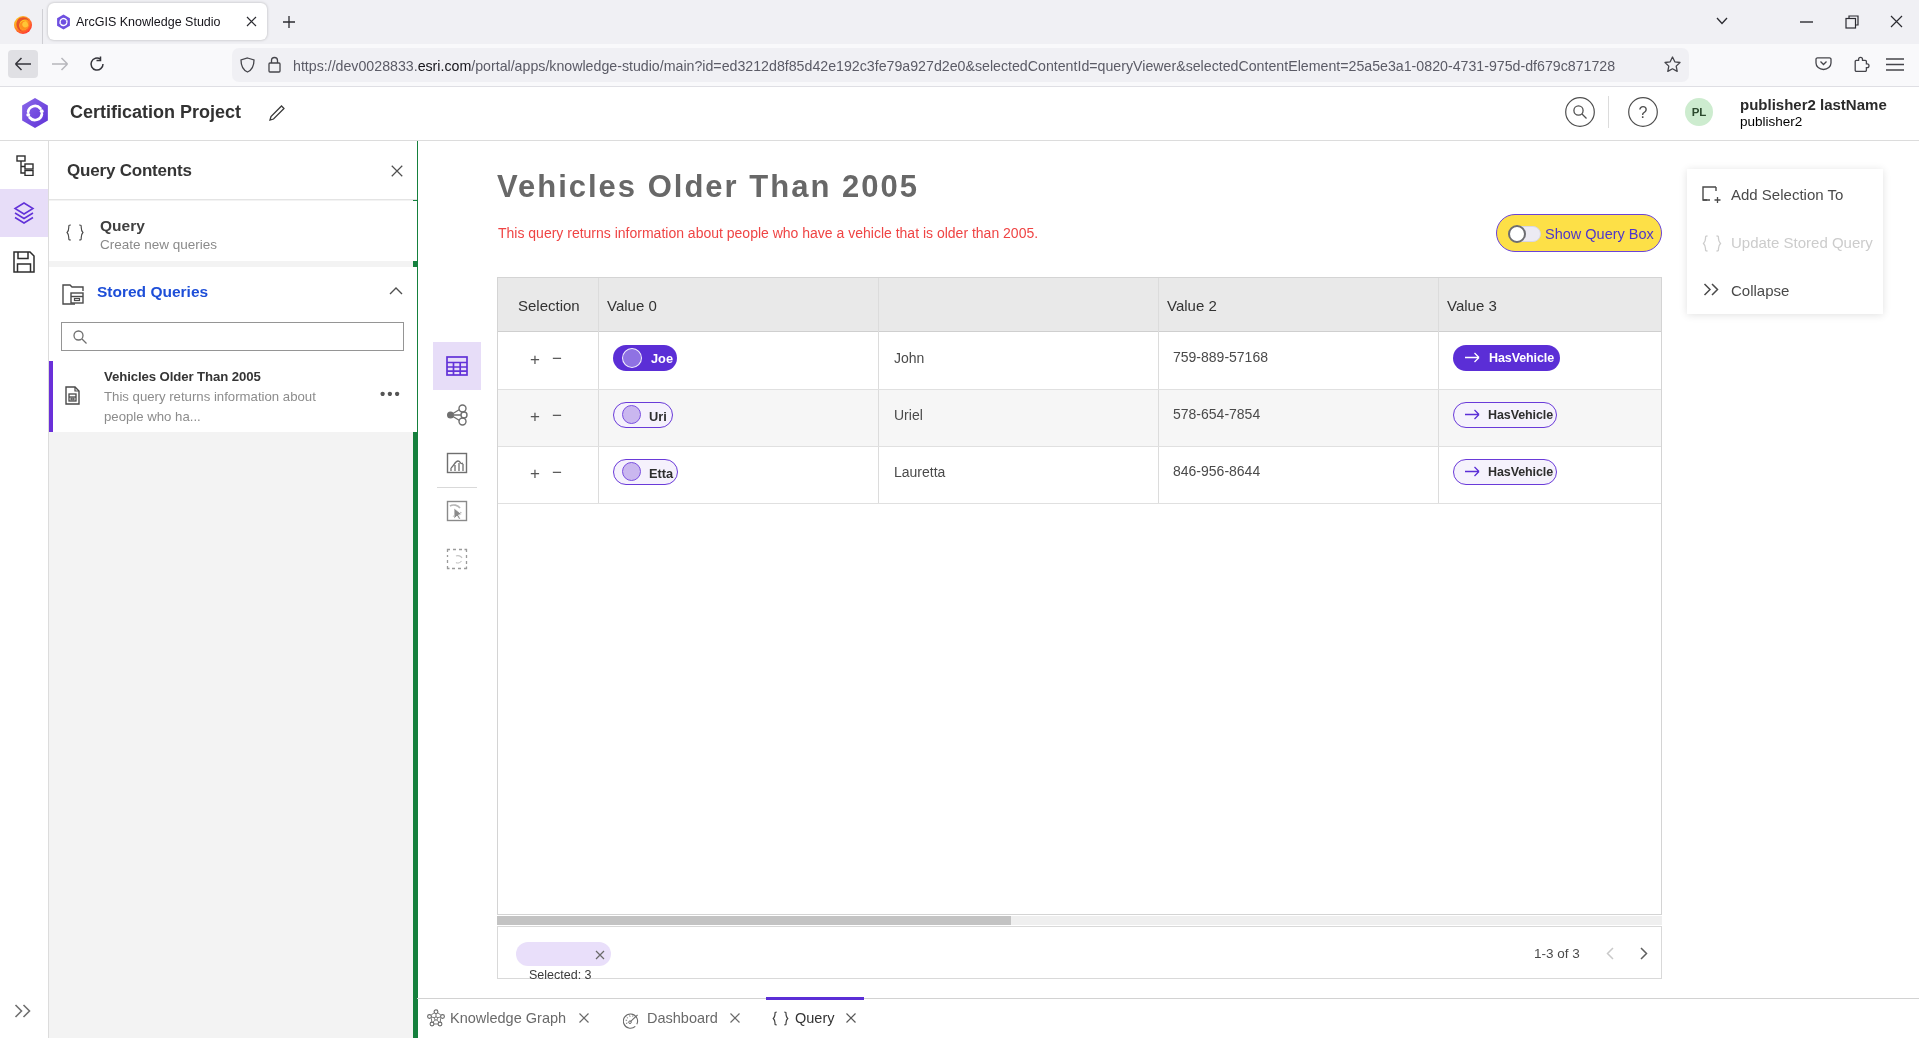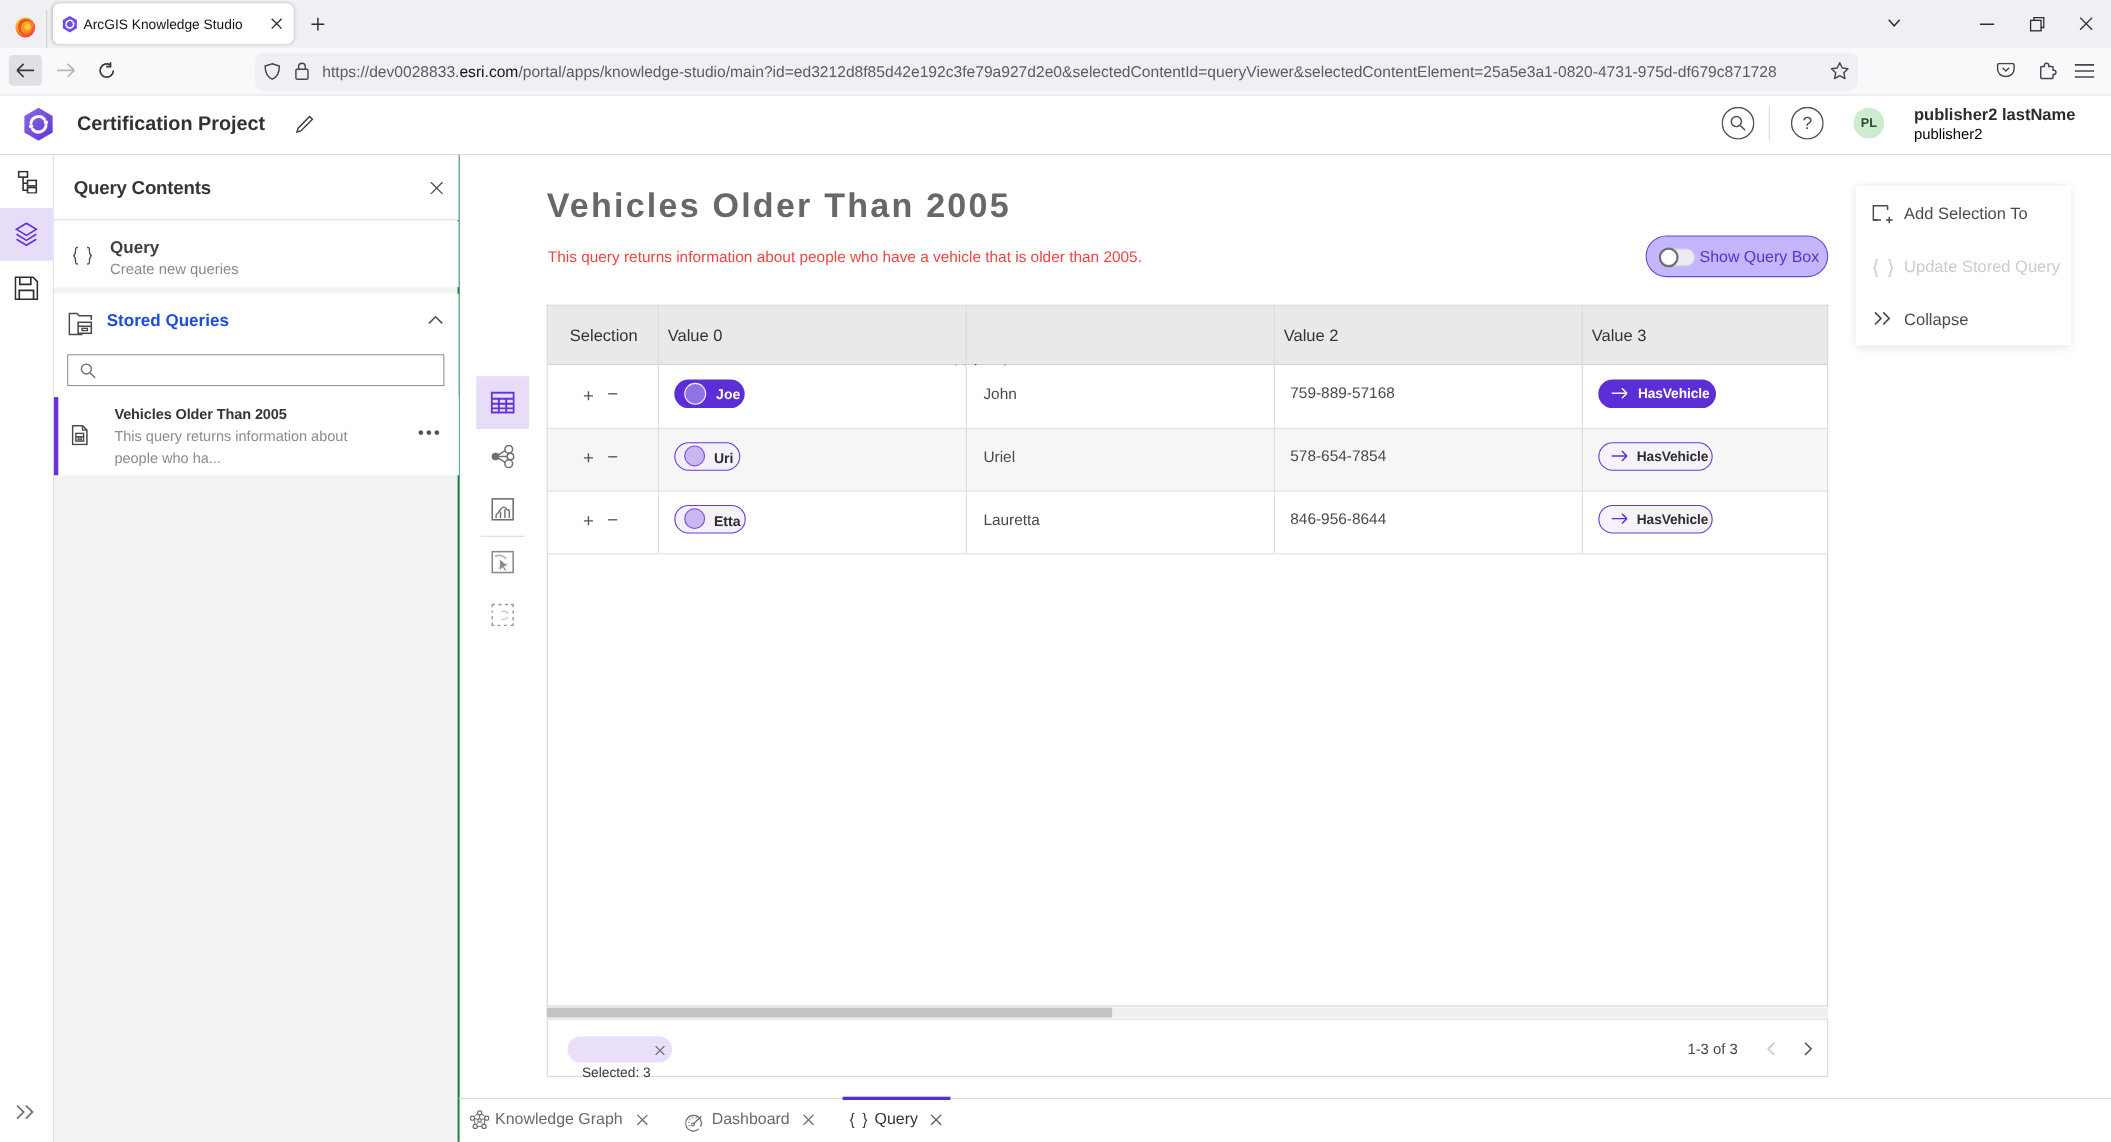--- a/index.html
+++ b/index.html
@@ -29,21 +29,21 @@
   background:#cdeccf; color:#2c4a2e; font-size:11.5px; font-weight:bold; text-align:center; line-height:28px; }
 .hdrsep { position:absolute; left:1608px; top:96px; width:1px; height:32px; background:#dcdcdc; }
 
 
 #sidebar { position:absolute; left:0; top:140px; width:49px; height:898px; background:#fff;
   border-right:1px solid #dcdcdc; }
 #sideactive { position:absolute; left:0; top:189px; width:48px; height:48px; background:#e7ddf8; }
 
 
 #panel { position:absolute; left:49px; top:140px; width:369px; height:898px; background:#f3f3f3;
-  border-right:2px solid #15803d; }
+  border-right:5px solid #15803d; }
 #panelhead { position:absolute; left:0; top:0; width:368px; height:60px; background:#fff; border-bottom:1px solid #e4e4e4; }
 #paneltitle { position:absolute; left:18px; top:21px; font-size:17px; font-weight:bold; color:#353535; letter-spacing:-0.2px; }
 #queryitem { position:absolute; left:0; top:61px; width:368px; height:60px; background:#fff; }
 #qi-title { position:absolute; left:51px; top:77px; font-size:15.5px; font-weight:bold; color:#404040; }
 #qi-sub { position:absolute; left:51px; top:97px; font-size:13.5px; color:#8a8a8a; }
 #storedwrap { position:absolute; left:0; top:127px; width:368px; height:165px; background:#fff; }
 #st-title { position:absolute; left:48px; top:143px; font-size:15.5px; font-weight:bold; color:#1d4ed8; }
 #searchbox { position:absolute; left:12px; top:182px; width:343px; height:29px; background:#fff; border:1px solid #959595; }
 #selitem { position:absolute; left:0; top:221px; width:368px; height:71px; background:#fff; }
 #selbar { position:absolute; left:0; top:221px; width:4px; height:71px; background:#6a30d9; }
@@ -52,21 +52,21 @@
 #si-d2 { position:absolute; left:55px; top:269px; font-size:13.2px; color:#8c8c8c; }
 #sidots { position:absolute; left:331px; top:245px; font-size:15px; letter-spacing:2px; color:#555; font-weight:bold; }
 
 
 #main { position:absolute; left:418px; top:141px; width:1501px; height:897px; background:#fff; }
 #heading { position:absolute; left:497px; top:169px; font-size:31px; font-weight:bold; color:#686868; letter-spacing:2px; }
 #desc { position:absolute; left:498px; top:225px; font-size:14px; color:#ef4444; }
 
 
 #toggle { position:absolute; left:1496px; top:214px; width:166px; height:38px; border:1.5px solid #6a43d9;
-  border-radius:19px; background:#c4b5fd; }
+  border-radius:19px; background:#fde047; }
 #tgtrack { position:absolute; left:12px; top:11px; width:32px; height:16px; background:#eceaf3;
   border:1px solid #d8d6e4; border-radius:8px; }
 #tgknob { position:absolute; left:-2px; top:-2px; width:18px; height:18px; background:#fff;
   border:2px solid #6d6d72; border-radius:50%; }
 #tglabel { position:absolute; left:48px; top:10.5px; font-size:14.5px; color:#4e36cc; }
 
 
 #menu { position:absolute; left:1687px; top:169px; width:196px; height:145px; background:#fff;
   box-shadow:0 1px 8px rgba(0,0,0,0.12); }
 .mi { position:absolute; left:44px; font-size:15px; color:#4a4a4a; }

